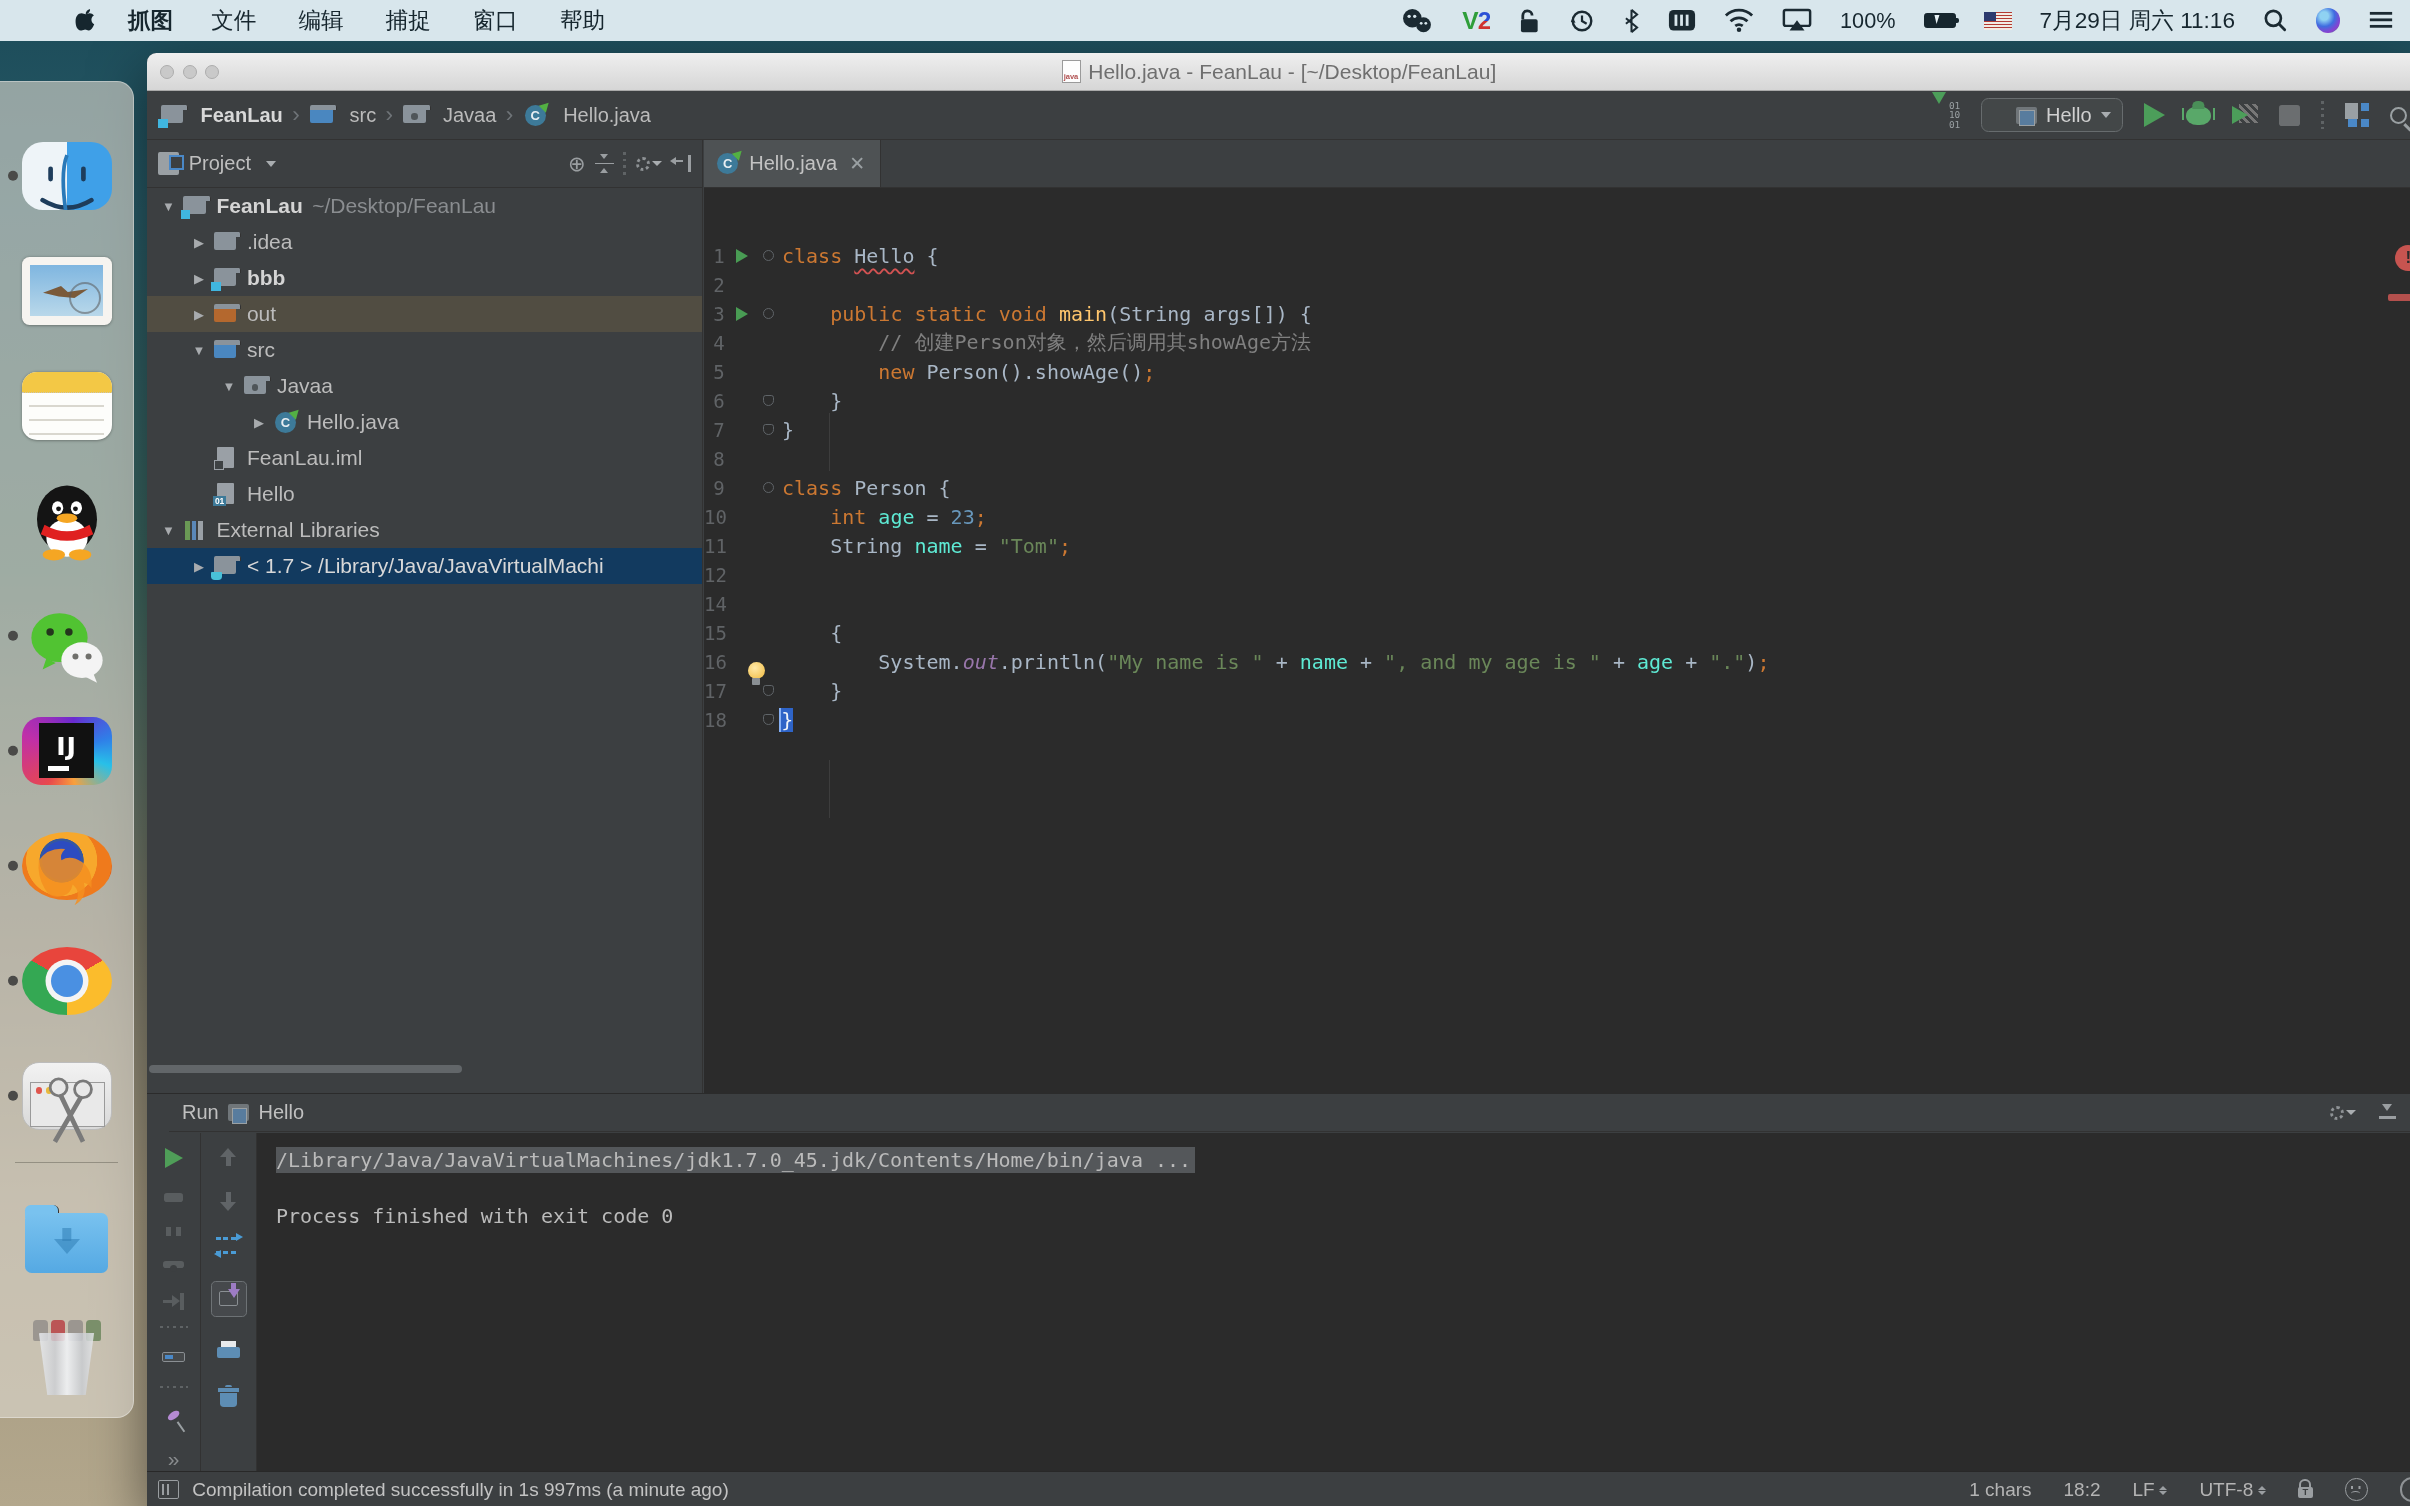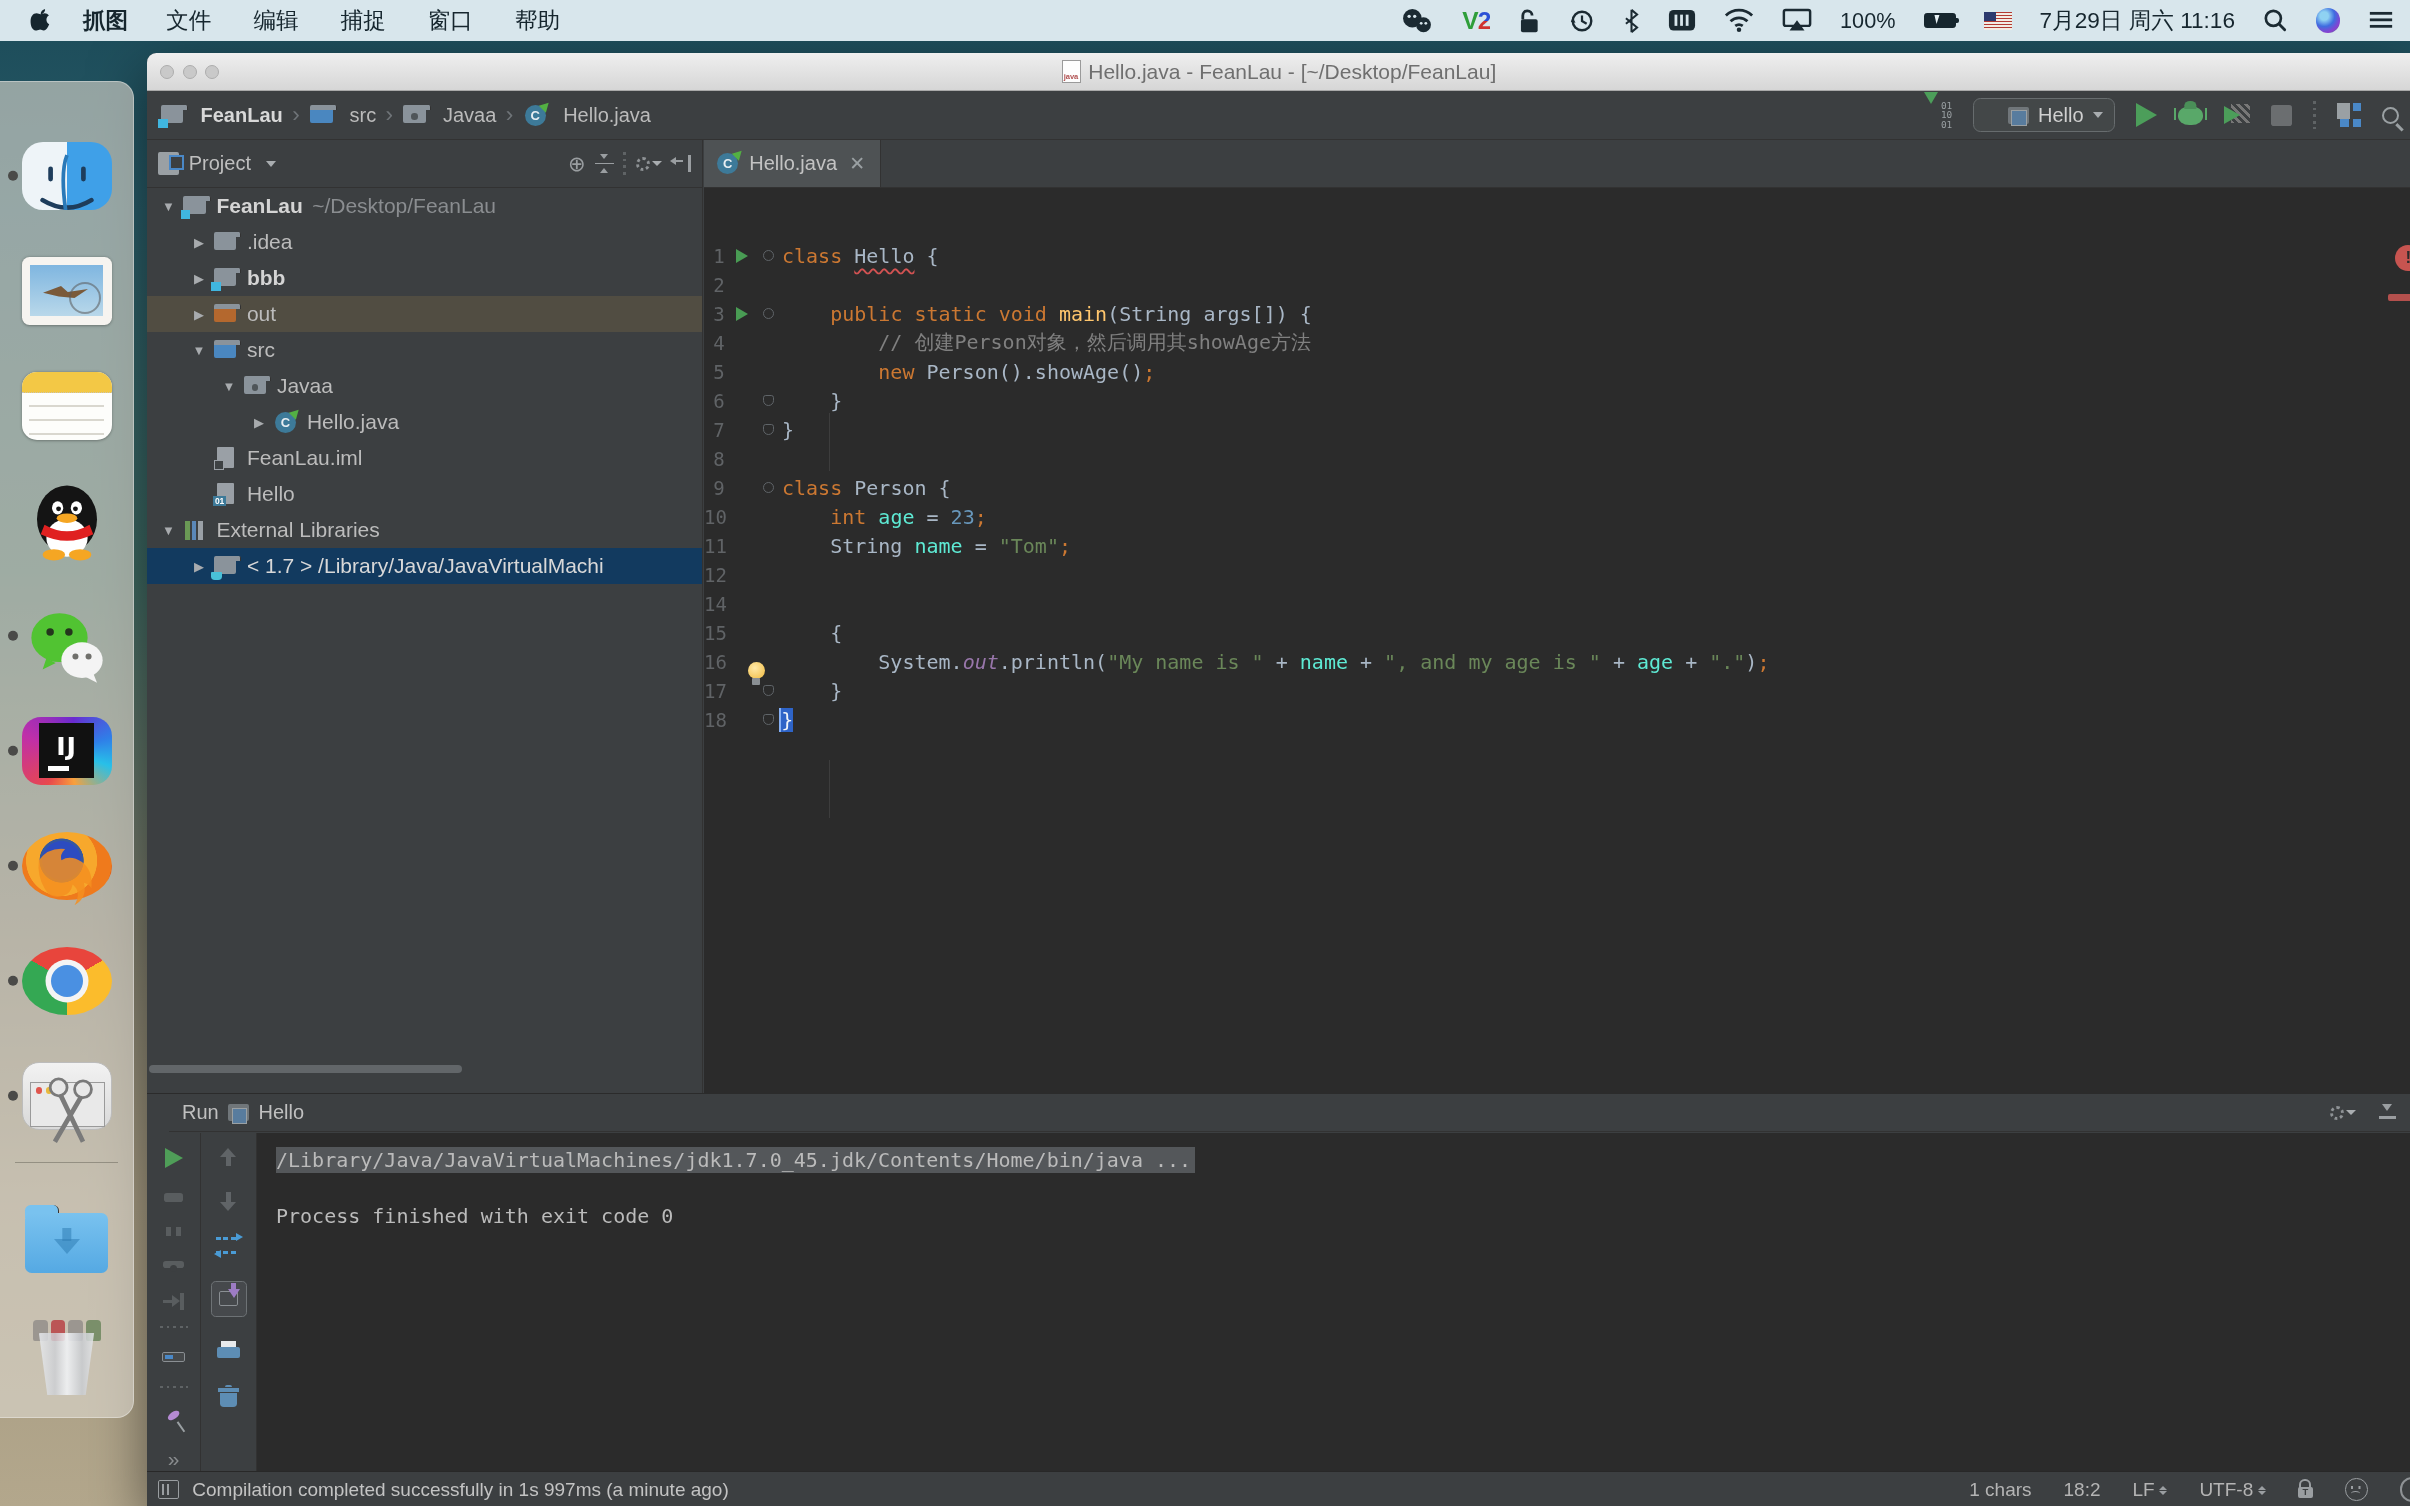--- a/index.html
+++ b/index.html
@@ -6,21 +6,21 @@
   html,body { width:2411px; height:1507px; overflow:hidden; }
   body {
     font-family:"Liberation Sans","DejaVu Sans",sans-serif;
     background:linear-gradient(180deg,#1c4b59 0%,#275a66 14%,#3c665f 38%,#7d7b6a 62%,#a59a81 80%,#b3a78c 100%);
     position:relative;
   }
 
   
   .menubar { position:absolute; top:0; left:0; width:2411px; height:41px;
     background:#d8e6ec; display:flex; align-items:center; color:#16262e;
-    font-size:22.6px; z-index:50; }
+    font-size:22.6px; z-index:50;padding-left:45px; }
   .mb-left { display:flex; align-items:center; gap:0; padding-left:21px; }
   .apple { width:41px; display:flex; justify-content:center; }
   .menu-item { padding:0 21px; font-weight:500; }
   .menu-item.app { font-weight:700; padding-right:17px; }
   .mb-right { margin-left:auto; display:flex; align-items:center; gap:28px; padding-right:17px; }
   .mb-ic { display:flex; align-items:center; }
   .vpn { font-weight:700; font-size:24.5px; letter-spacing:-0.9px; }
   .vpn .v { color:#2e9e3a; }
   .vpn .two { background:linear-gradient(180deg,#2b50d6 52%,#cf3230 52%);
     -webkit-background-clip:text; background-clip:text; color:transparent; }
@@ -103,21 +103,21 @@
   .title-wrap { margin:0 auto; display:flex; align-items:center; gap:7.5px; color:#6f6f6f; font-size:21px; }
   .jfile { width:19px; height:22.6px; background:#fdfdfd; border:0.9px solid #9a9a9a; position:relative; }
   .jfile::after { content:"java"; position:absolute; bottom:0.9px; left:0.9px; font-size:7.5px; color:#b05050; font-weight:700; }
 
   .toolbar { position:absolute; left:0; top:38px; width:100%; height:49px; background:#3c3f41;
     border-bottom:0.9px solid #323232; display:flex; align-items:center; color:#bbb; font-size:20px; }
   .crumbs { display:flex; align-items:center; gap:5.6px; padding-left:13px; }
   .crumb { display:flex; align-items:center; gap:6.6px; }
   .crumb-sep { color:#6f7478; font-size:22.6px; padding:0 3.8px; }
   .crumb .bold { font-weight:700; color:#d8d8d8; }
-  .tb-right { margin-left:auto; display:flex; align-items:center; gap:21px; padding-right:12px;text-align:center; }
+  .tb-right { margin-left:auto; display:flex; align-items:center; gap:21px; padding-right:4px;text-align:center; }
   .combo { display:flex; align-items:center; gap:9.4px; border:0.9px solid #676c6e; background:#434748;
     border-radius:7.5px; padding:3.8px 11.3px; height:34px; }
   .combo .cv { color:#d0d0d0; font-size:20px; }
   .caret-dn { width:0;height:0;border-left:5.6px solid transparent;border-right:5.6px solid transparent;border-top:6.6px solid #a9adb0; }
   .play { width:0; height:0; border-top:12.2px solid transparent; border-bottom:12.2px solid transparent; border-left:21px solid #4c9e5a; }
   .stopbtn { width:21px; height:21px; background:#6b6e70; border-radius:2.8px; }
   .bug { width:24.5px; height:19px; background:#59a869; border-radius:50% 50% 46% 46%; position:relative; }
   .bug::before { content:""; position:absolute; left:50%; top:-4.7px; transform:translateX(-50%); width:11.3px; height:8.5px; background:#4a8f58; border-radius:50% 50% 0 0; }
   .bug::after { content:""; position:absolute; left:-4.7px; right:-4.7px; top:2.8px; height:11.3px;
     border-left:2.8px solid #59a869; border-right:2.8px solid #59a869; }

